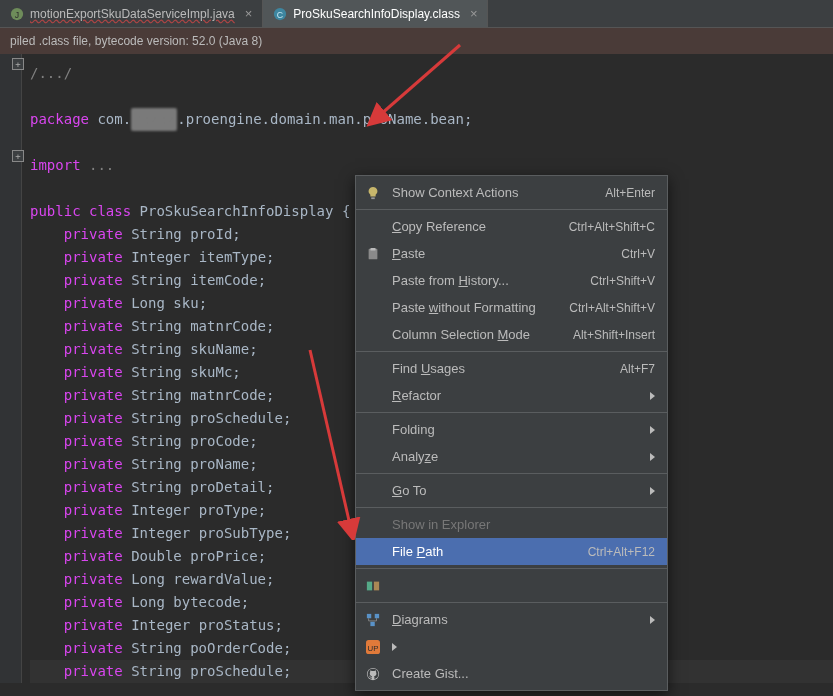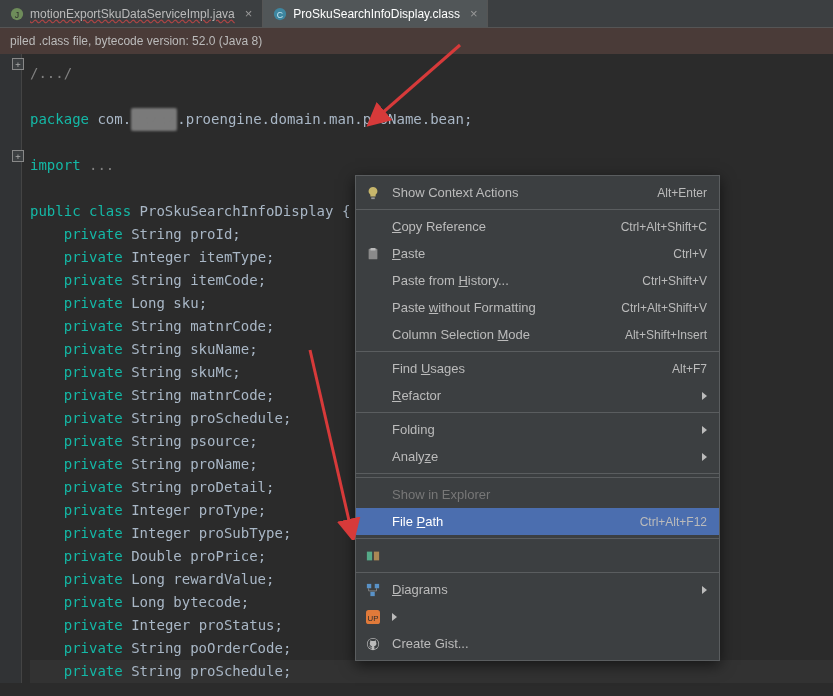--- a/index.html
+++ b/index.html
@@ -69,38 +69,38 @@
     background: #3c3f41;
     font-size: 9px;
     line-height: 10px;
     text-align: center;
     color: #aaa;
   }
   .code {
     margin-left: 30px;
   }
   .line { white-space: pre; }
-  .kw { color: #14b8a6; text-align: right; }
+  .kw { color: #d946ef; text-align: right; }
   .cm { color: #808080; }
   .id { color: #a9b7c6; }
   .blank { height: 23px; }
   .redacted {
     display:inline-block; background:#7a7a7a; color:#7a7a7a; border-radius:2px; padding: 0 2px;
     filter: blur(1px);
   }
   .hlrow {
     background: #323232;
     display: block;
   }
 
   .context-menu {
     position: absolute;
     left: 355px;
     top: 175px;
-    width: 365px;
+    width: 313px;
     background: #3c3f41;
     border: 1px solid #5a5d5f;
     box-shadow: 0 4px 14px rgba(0,0,0,0.6);
     font-size: 13px;
     color: #bbbbbb;
     padding: 3px 0;
   }
   .menu-item {
     display: flex;
     align-items: center;
@@ -173,21 +173,21 @@
     <div id="fields-container">
         <div class="line">    <span class="kw">private</span> <span class="id">String</span> <span class="id">proId</span><span class="id">;</span></div>
         <div class="line">    <span class="kw">private</span> <span class="id">Integer</span> <span class="id">itemType</span><span class="id">;</span></div>
         <div class="line">    <span class="kw">private</span> <span class="id">String</span> <span class="id">itemCode</span><span class="id">;</span></div>
         <div class="line">    <span class="kw">private</span> <span class="id">Long</span> <span class="id">sku</span><span class="id">;</span></div>
         <div class="line">    <span class="kw">private</span> <span class="id">String</span> <span class="id">matnrCode</span><span class="id">;</span></div>
         <div class="line">    <span class="kw">private</span> <span class="id">String</span> <span class="id">skuName</span><span class="id">;</span></div>
         <div class="line">    <span class="kw">private</span> <span class="id">String</span> <span class="id">skuMc</span><span class="id">;</span></div>
         <div class="line">    <span class="kw">private</span> <span class="id">String</span> <span class="id">matnrCode</span><span class="id">;</span></div>
         <div class="line">    <span class="kw">private</span> <span class="id">String</span> <span class="id">proSchedule</span><span class="id">;</span></div>
-        <div class="line">    <span class="kw">private</span> <span class="id">String</span> <span class="id">psource</span><span class="id">;</span></div>
+        <div class="line">    <span class="kw">private</span> <span class="id">String</span> <span class="id">proCode</span><span class="id">;</span></div>
         <div class="line">    <span class="kw">private</span> <span class="id">String</span> <span class="id">proName</span><span class="id">;</span></div>
         <div class="line">    <span class="kw">private</span> <span class="id">String</span> <span class="id">proDetail</span><span class="id">;</span></div>
         <div class="line">    <span class="kw">private</span> <span class="id">Integer</span> <span class="id">proType</span><span class="id">;</span></div>
         <div class="line">    <span class="kw">private</span> <span class="id">Integer</span> <span class="id">proSubType</span><span class="id">;</span></div>
         <div class="line">    <span class="kw">private</span> <span class="id">Double</span> <span class="id">proPrice</span><span class="id">;</span></div>
         <div class="line">    <span class="kw">private</span> <span class="id">Long</span> <span class="id">rewardValue</span><span class="id">;</span></div>
         <div class="line">    <span class="kw">private</span> <span class="id">Long</span> <span class="id">bytecode</span><span class="id">;</span></div>
         <div class="line">    <span class="kw">private</span> <span class="id">Integer</span> <span class="id">proStatus</span><span class="id">;</span></div>
         <div class="line">    <span class="kw">private</span> <span class="id">String</span> <span class="id">poOrderCode</span><span class="id">;</span></div>
         <div class="line hlrow">    <span class="kw">private</span> <span class="id">String</span> <span class="id">proSchedule</span><span class="id">;</span></div>
@@ -253,20 +253,25 @@
       <span class="icon-slot"></span>
       <span class="lbl">Foldin<span class="mn">g</span></span>
       <span class="arrow"></span>
     </div>
     <div class="menu-item">
       <span class="icon-slot"></span>
       <span class="lbl">Analy<span class="mn">z</span>e</span>
       <span class="arrow"></span>
     </div>
     <div class="menu-sep"></div>
+    <div class="menu-item">
+      <span class="icon-slot"></span>
+      <span class="lbl"><span class="mn">G</span>o To</span>
+      <span class="arrow"></span>
+    </div>
     <div class="menu-sep"></div>
     <div class="menu-item disabled">
       <span class="icon-slot"></span>
       <span class="lbl">Show in Explorer</span>
     </div>
     <div class="menu-item highlight">
       <span class="icon-slot"></span>
       <span class="lbl">File <span class="mn">P</span>ath</span>
       <span class="shortcut">Ctrl+Alt+F12</span>
     </div>

